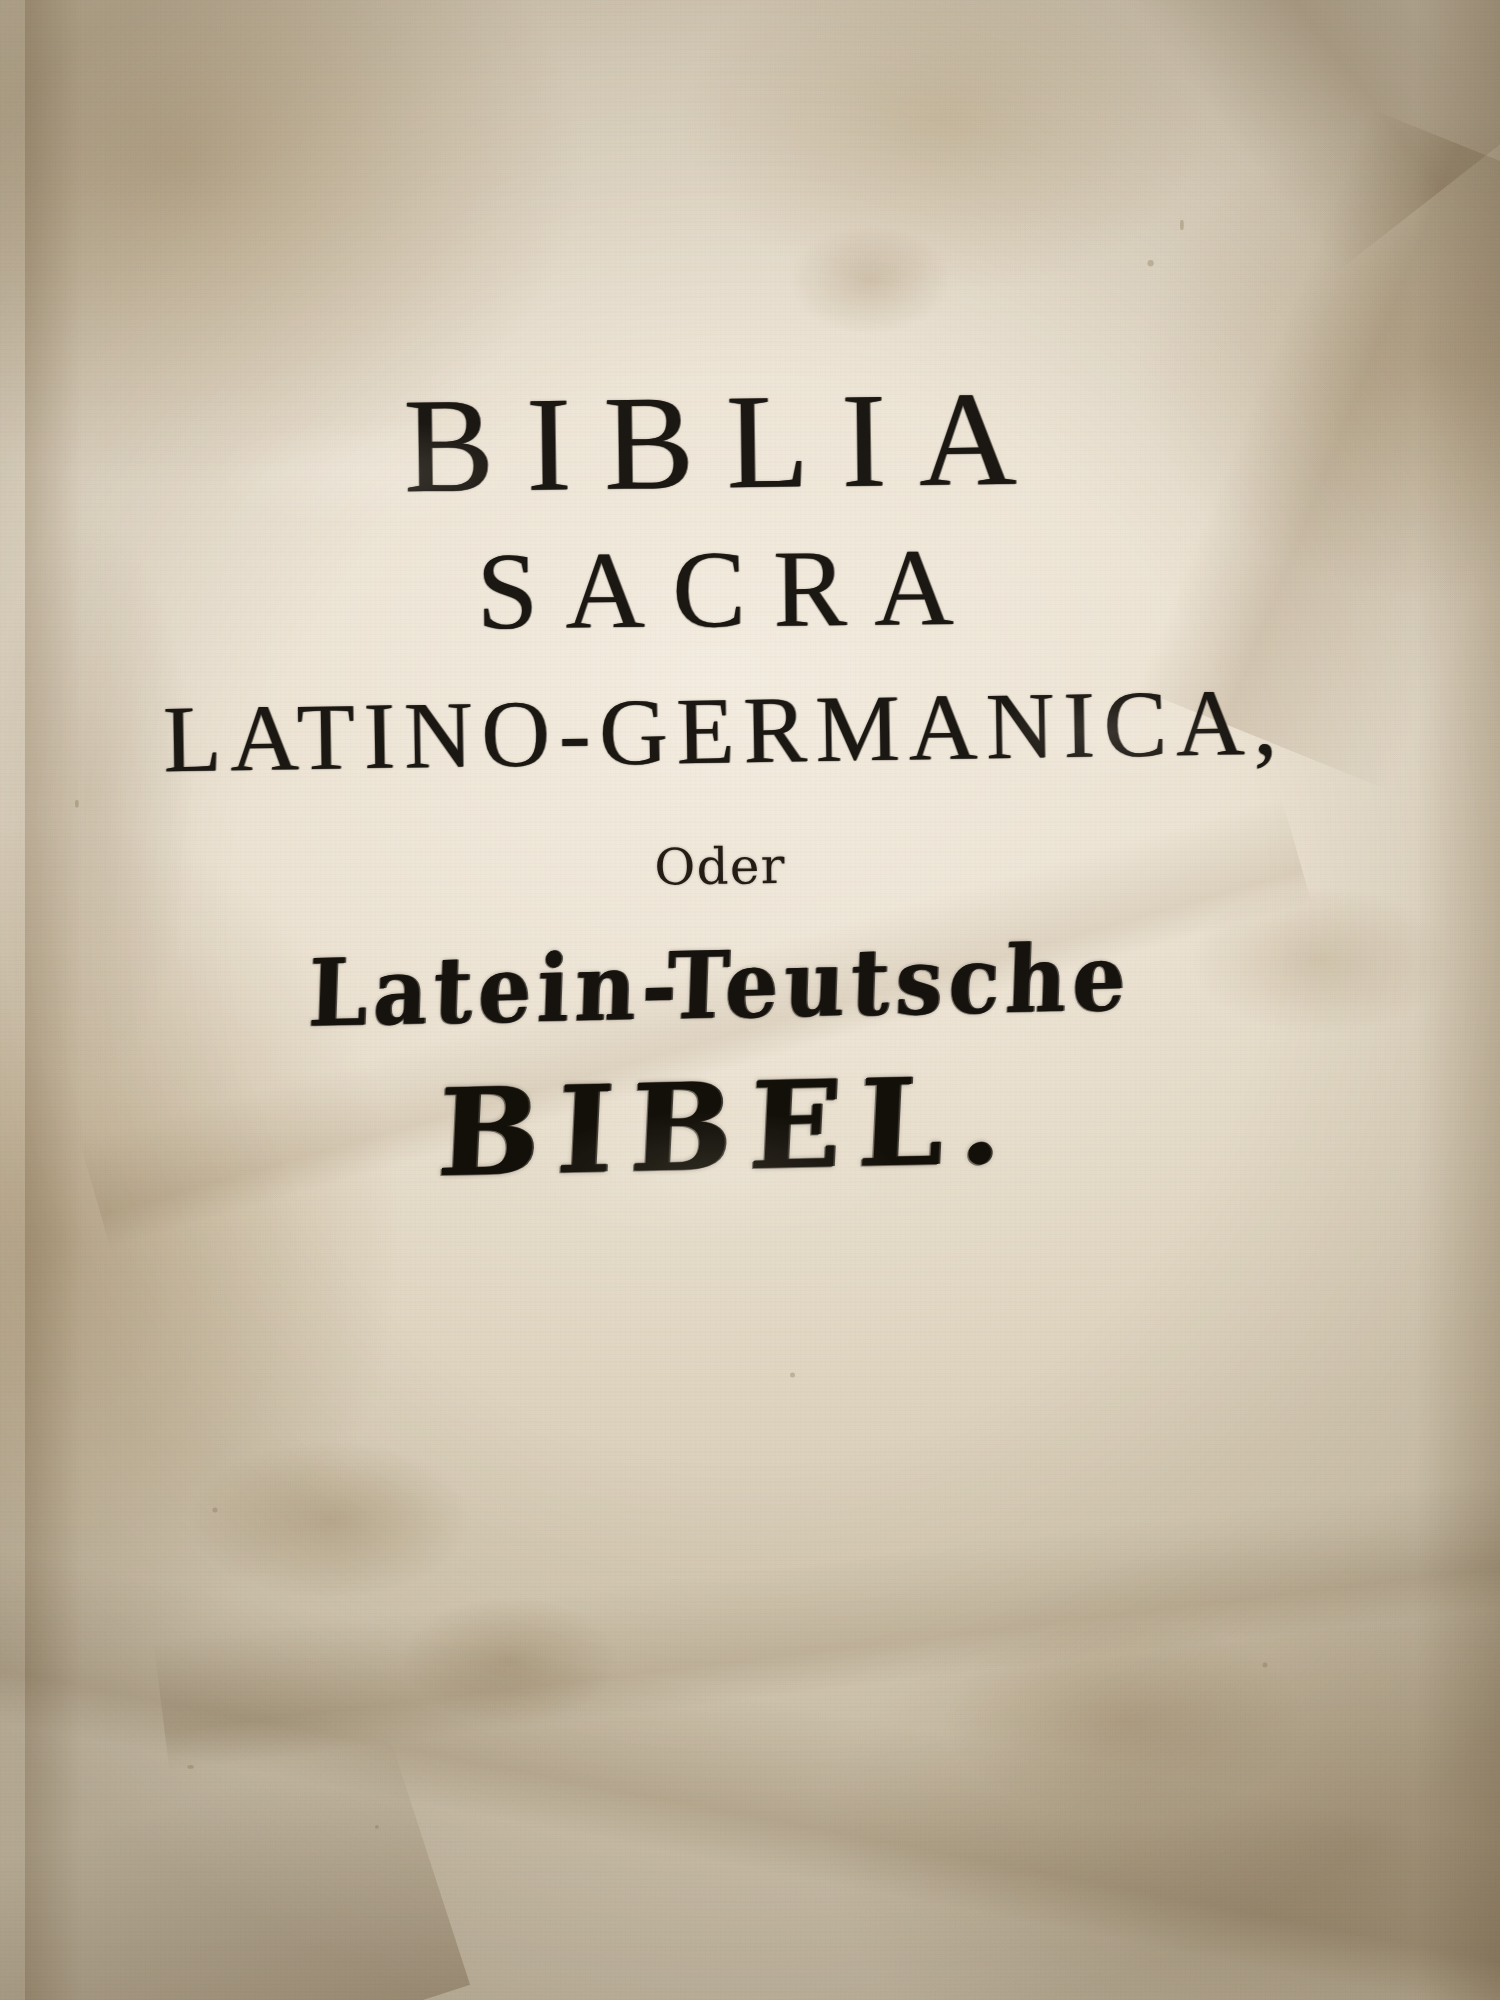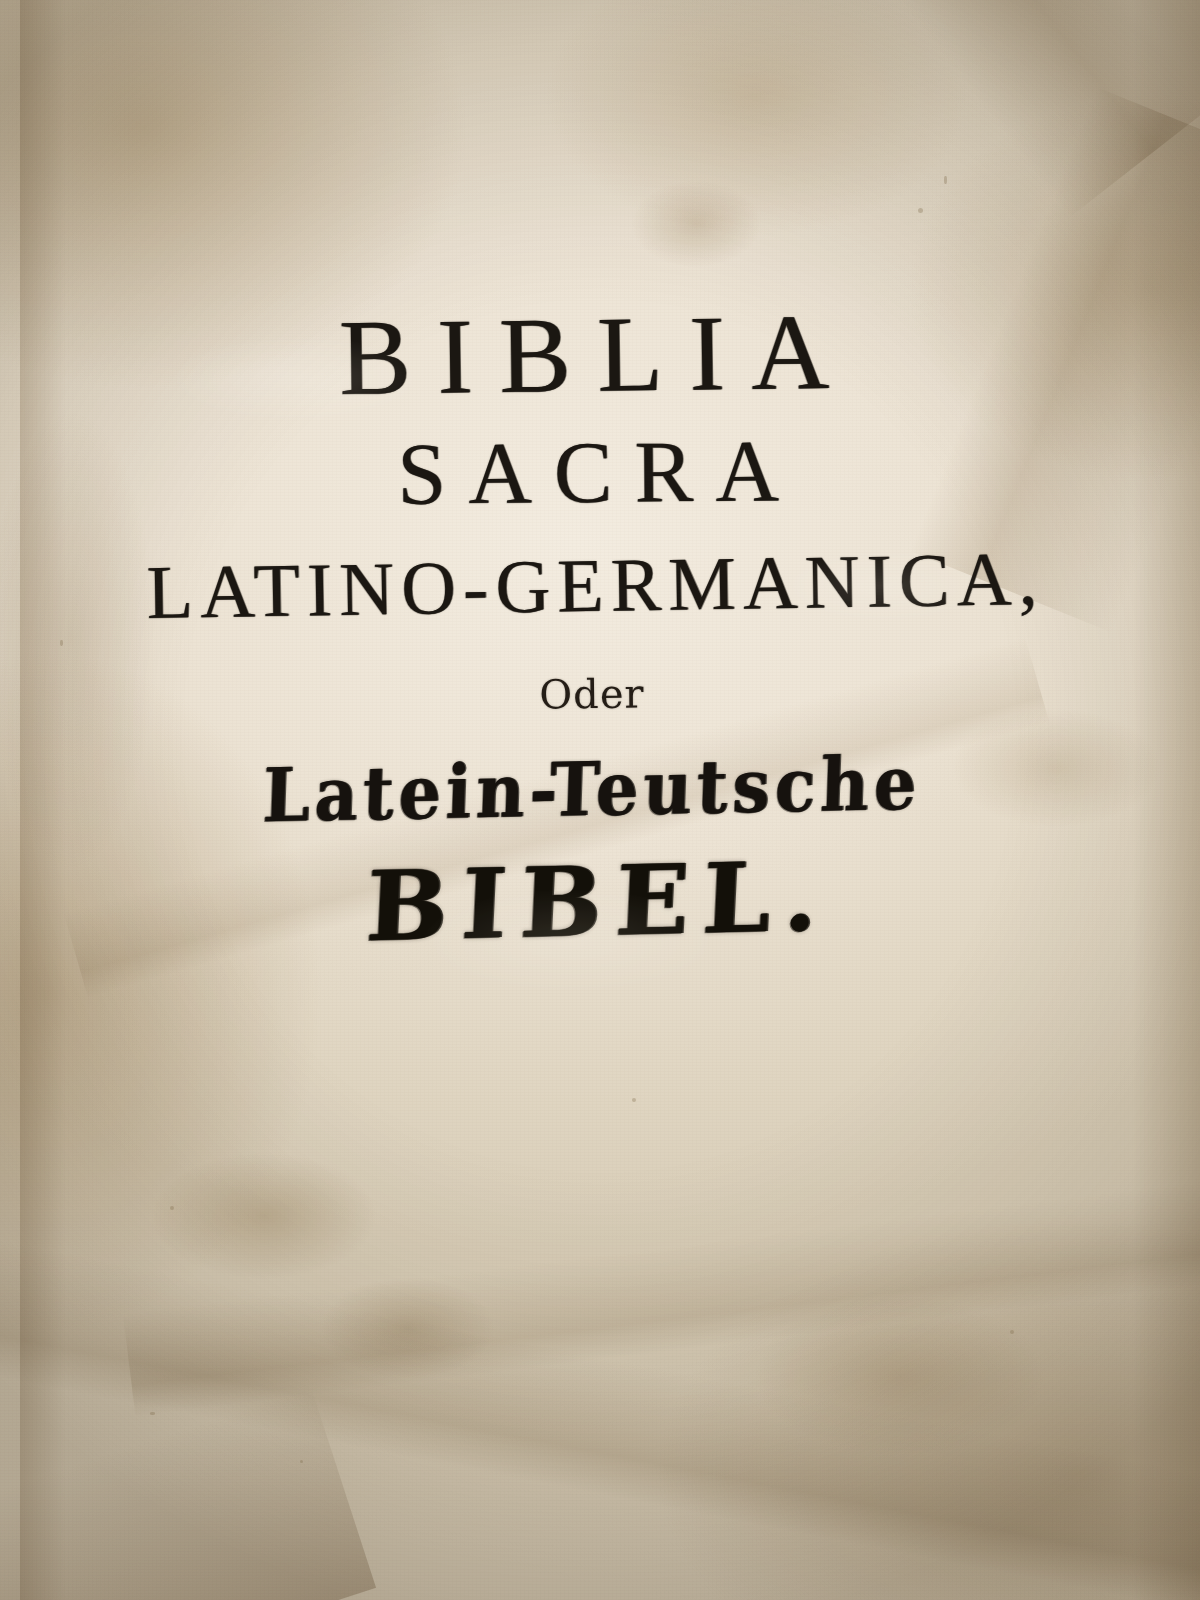--- a/index.html
+++ b/index.html
@@ -153,21 +153,21 @@
 
   
   .content {
     position: absolute;
     inset: 0;
     z-index: 5;
   }
   .title-block {
     position: absolute;
     top: 300px;
-    left: 16px;
+    left: 0;
     width: 1152px;
     text-align: center;
     color: #17130f;
   }
   .line {
     display: block;
     white-space: nowrap;
   }
 
   .l-biblia {

